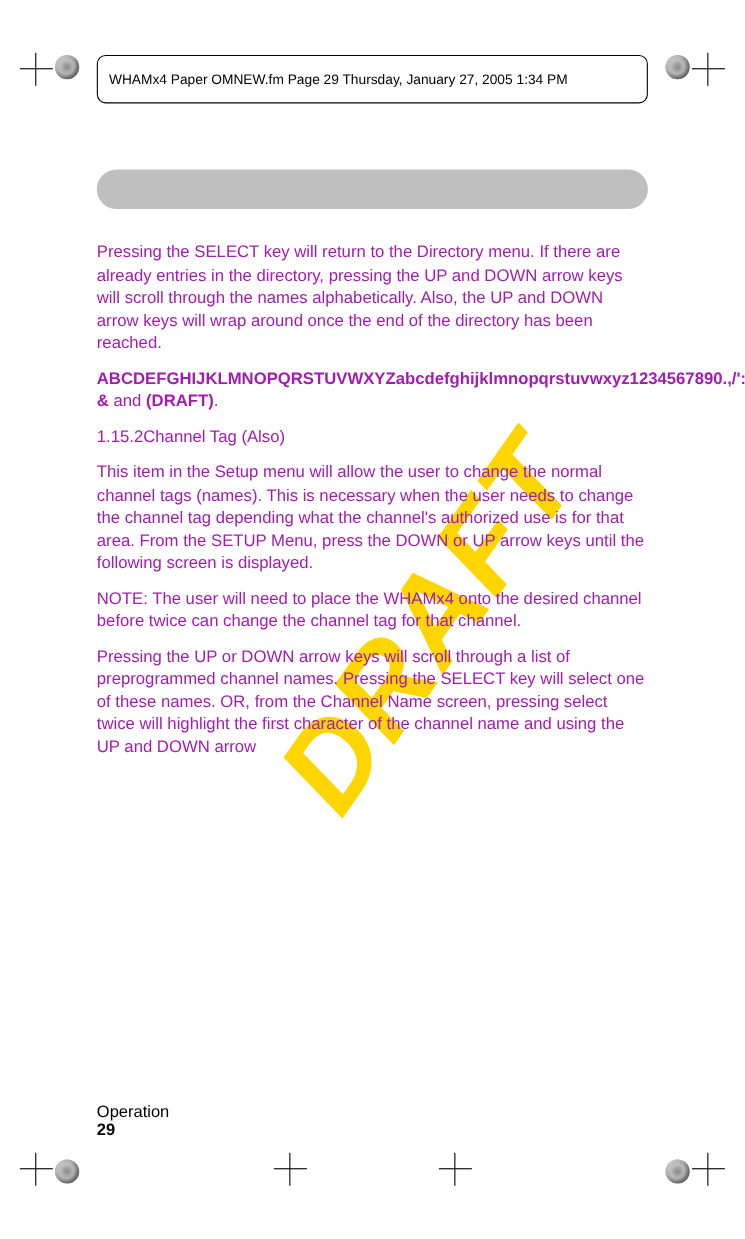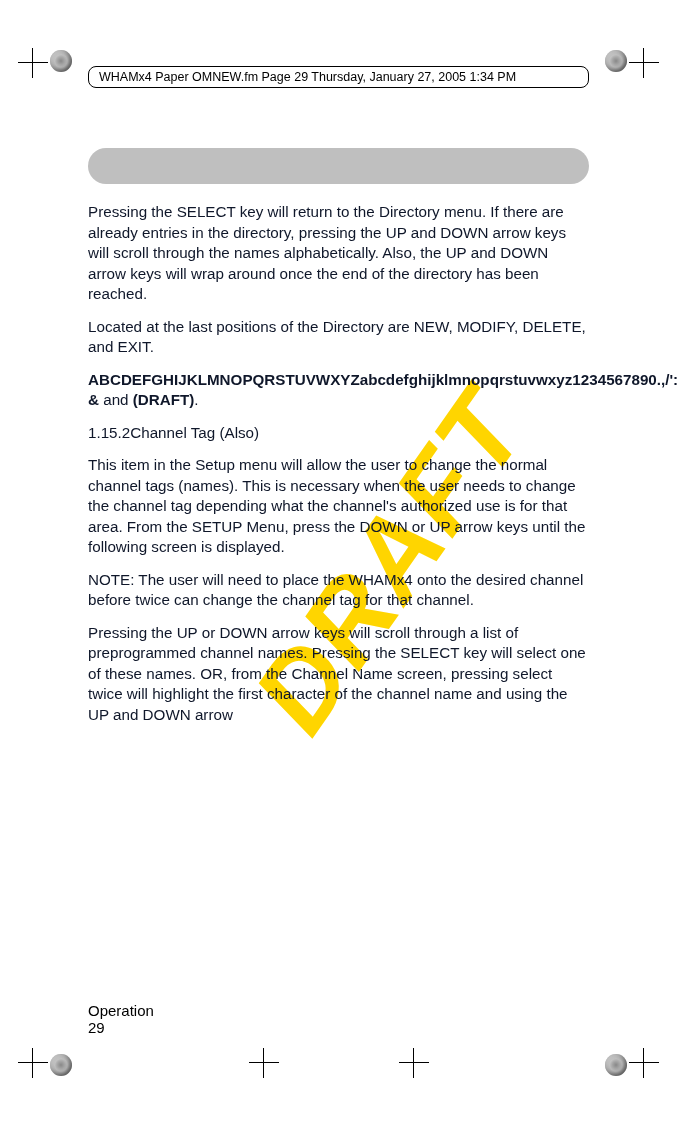--- a/index.html
+++ b/index.html
@@ -60,51 +60,51 @@
   .page-frame {
     position:absolute;
     top:50px;
     left:88px;
     right:88px;
     bottom:90px;
   }
   .header-line {
     border:1px solid #000;
     border-radius:8px;
-    padding:3px 10px;
+    padding:14px 10px;
     font-size:12.5px;
-    margin-top:16px;
+    margin-top:0;
     display:inline-block;
     width:calc(100% - 22px);
   }
   .gray-bar {
     background:#bfbfbf;
     border-radius:18px;
     height:36px;
     margin-top:60px;
     width:100%;
   }
   .content {
-    margin-top:18px;
+    margin-top:30px;
     font-size:15.2px;
     line-height:1.35;
-    color:#0f172a;
+    color:#a21caf;
   }
   .content p { margin:0 0 12px 0; }
   .bold { font-weight:bold; }
   .footer {
     position:absolute;
     bottom:0;
     left:0; right:0;
     display:flex;
     justify-content:space-between;
     font-size:15px;
     flex-direction:column;
   }
-  .footer .pn { font-weight:normal; }
+  .footer .pn { font-weight:bold; }
   .draft {
     position:absolute;
     top:410px;
     left:110px;
     font-size:110px;
     font-weight:bold;
     font-style:italic;
     color:#ffd500;
     transform:rotate(-55deg);
     transform-origin:center;
@@ -134,21 +134,20 @@
   <div class="header-line">WHAMx4 Paper OMNEW.fm  Page 29  Thursday, January 27, 2005  1:34 PM</div>
 
   <div style="position:relative;">
     <div class="draft">DRAFT</div>
   </div>
 
   <div class="gray-bar"></div>
 
   <div class="content">
     <p>Pressing the SELECT key will return to the Directory menu. If there are already entries in the directory, pressing the UP and DOWN arrow keys will scroll through the names alphabetically. Also, the UP and DOWN arrow keys will wrap around once the end of the directory has been reached.</p>
-    <p>Located at the last positions of the Directory are NEW, MODIFY, DELETE, and EXIT.</p>
     <p><span class="bold">ABCDEFGHIJKLMNOPQRSTUVWXYZabcdefghijklmnopqrstuvwxyz1234567890.,/':+-&amp;</span><span> and </span><span class="bold">(DRAFT)</span><span>.</span></p>
     <p>1.15.2Channel Tag (Also)</p>
     <p>This item in the Setup menu will allow the user to change the normal channel tags (names). This is necessary when the user needs to change the channel tag depending what the channel's authorized use is for that area. From the SETUP Menu, press the DOWN or UP arrow keys until the following screen is displayed.</p>
     <p>NOTE: The user will need to place the WHAMx4 onto the desired channel before twice can change the channel tag for that channel.</p>
     <p>Pressing the UP or DOWN arrow keys will scroll through a list of preprogrammed channel names. Pressing the SELECT key will select one of these names. OR, from the Channel Name screen, pressing select twice will highlight the first character of the channel name and using the UP and DOWN arrow</p>
   </div>
 
   <div class="footer">
     <span>Operation</span>
     <span class="pn">29</span>

